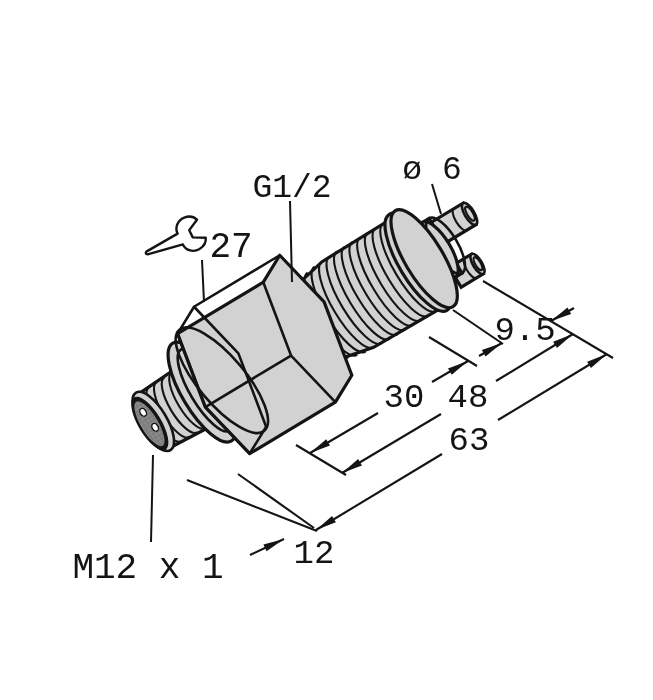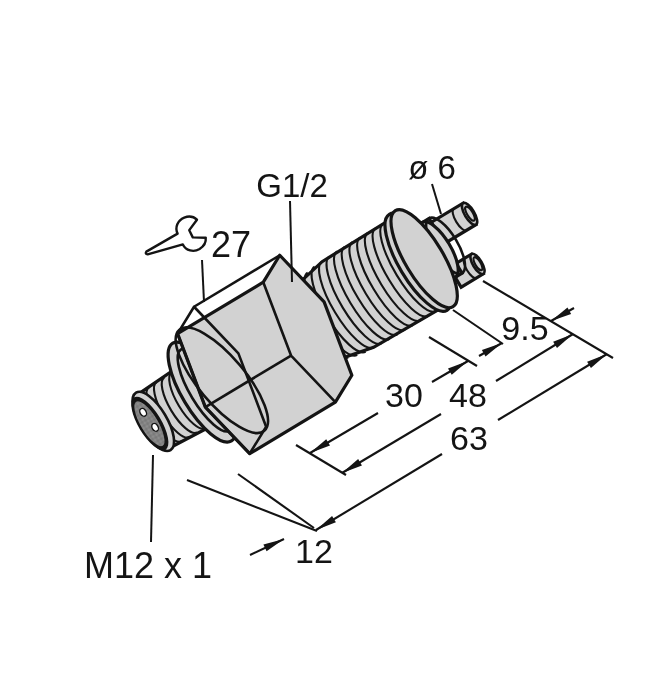--- a/index.html
+++ b/index.html
@@ -1,17 +1,17 @@
 <!DOCTYPE html>
 <html style="--background: #ffffff; --line: #141414; --body-fill: #d2d2d2; --face-fill: #828282;"><head>
 <meta charset="utf-8">
 <style>
   html,body{margin:0;padding:0;background:#fff;}
   .stage{position:relative;width:653px;height:700px;background:var(--background,#fff);
-         font-family:Liberation Sans, sans-serif;overflow:hidden;}
+         font-family:Liberation Mono, monospace;overflow:hidden;}
   svg{display:block;}
   .ln      {stroke:var(--line,#141414);fill:none;}
   .body-fill{fill:var(--body-fill,#d2d2d2);stroke:var(--line,#141414);}
   .thin    {stroke-width:2.1;}
   .mid     {stroke-width:2.6;}
   .thick   {stroke-width:3.2;}
   .dimline {stroke:var(--line,#141414);stroke-width:2.1;fill:none;}
   .leader  {stroke:var(--line,#141414);stroke-width:2;fill:none;}
   .lbl     {fill:var(--line,#141414);font-size:34px;}
   .lbl-mid {fill:var(--line,#141414);font-size:33px;}

